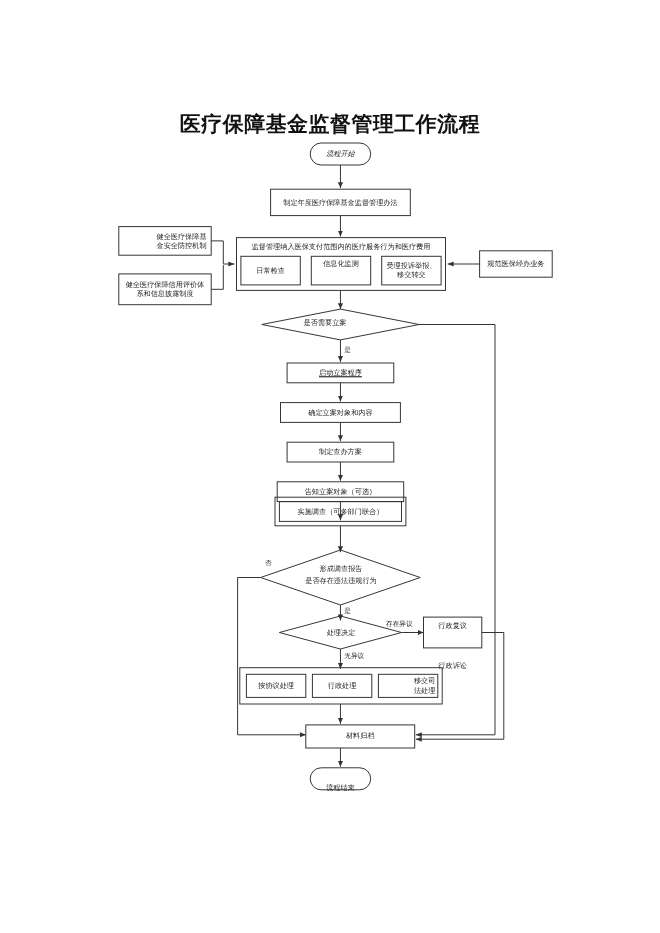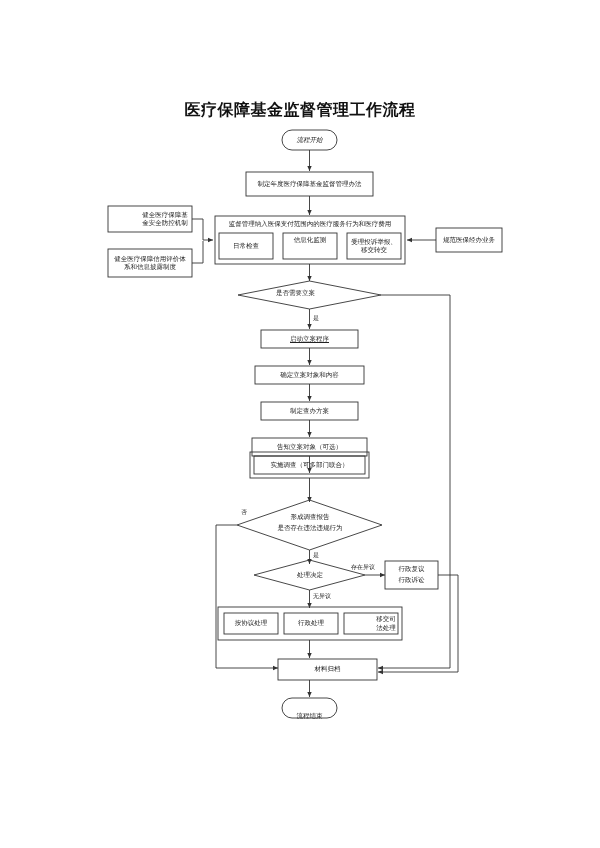--- a/index.html
+++ b/index.html
@@ -2,21 +2,21 @@
 <html><head>
 <meta charset="utf-8">
 <style>
   html,body{margin:0;padding:0;background:#ffffff;}
   body{width:600px;height:848px;position:relative;overflow:hidden;
        font-family:"DejaVu Sans","Liberation Sans",sans-serif;color:#1a1a1a;}
   #canvas{position:absolute;left:0;top:0;width:600px;height:848px;}
   .lbl{position:absolute;display:flex;align-items:center;justify-content:center;
        text-align:center;line-height:1.25;box-sizing:border-box;}
   .title{position:absolute;left:0;top:100px;width:600px;text-align:center;
-         font-size:16px;font-weight:bold;letter-spacing:.5px;color:#111;}
+         font-size:19px;font-weight:bold;letter-spacing:.5px;color:#111;}
   .node-text{font-size:6.5px;color:#222;padding:0 2px;}
   .edge-text{position:absolute;font-size:6px;color:#222;white-space:nowrap;}
   svg{display:block;}
 </style>
 </head>
 <body>
 
 <div class="title">医疗保障基金监督管理工作流程</div>
 
 <svg id="canvas" width="600" height="848" viewBox="0 0 600 848">
@@ -122,21 +122,21 @@
 <div class="lbl node-text" style="left:261px;top:402px;width:97px;height:18px;">制定查办方案</div>
 <div class="lbl node-text" style="left:252px;top:438px;width:115px;height:18px;">告知立案对象（可选）</div>
 <div class="lbl node-text" style="left:254px;top:456px;width:111px;height:18px;">实施调查（可多部门联合）</div>
 
 <div class="lbl node-text" style="left:255px;top:512px;width:110px;height:11px;">形成调查报告</div>
 <div class="lbl node-text" style="left:250px;top:523px;width:120px;height:11px;">是否存在违法违规行为</div>
 
 <div class="lbl node-text" style="left:275px;top:568px;width:70px;height:14px;">处理决定</div>
 
 <div class="lbl node-text" style="left:385px;top:564px;width:53px;height:11px;">行政复议</div>
-<div class="lbl node-text" style="left:385px;top:575px;width:53px;height:11px;">行政诉讼</div>
+<div class="lbl node-text" style="left:385px;top:600px;width:53px;height:11px;">行政诉讼</div>
 
 <div class="lbl node-text" style="left:224px;top:613px;width:54px;height:21px;">按协议处理</div>
 <div class="lbl node-text" style="left:284px;top:613px;width:54px;height:21px;">行政处理</div>
 <div class="lbl node-text" style="left:344px;top:613px;width:54px;height:21px;padding-left:32px;">移交司法处理</div>
 
 <div class="lbl node-text" style="left:278px;top:659px;width:99px;height:21px;">材料归档</div>
 <div class="lbl node-text" style="left:282px;top:698px;width:55px;height:36px;">流程结束</div>
 
 <div class="edge-text" style="left:313px;top:314px;">是</div>
 <div class="edge-text" style="left:241px;top:508px;">否</div>

